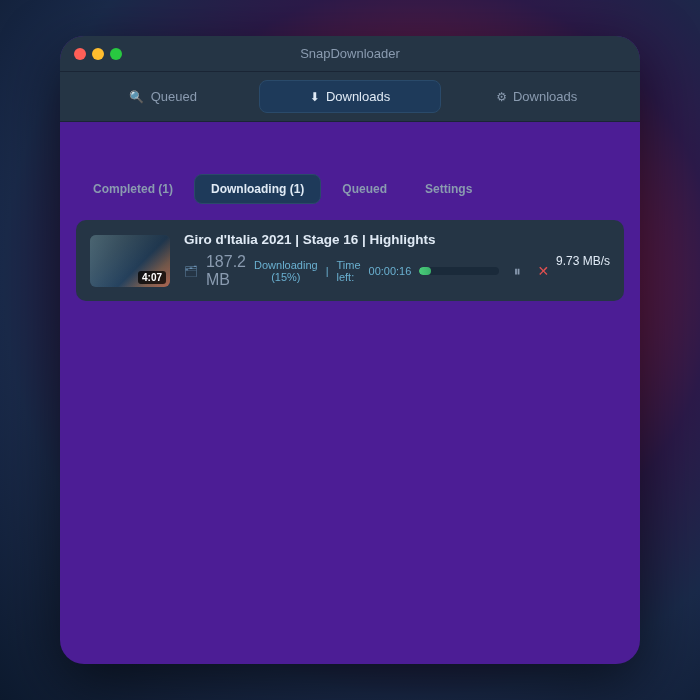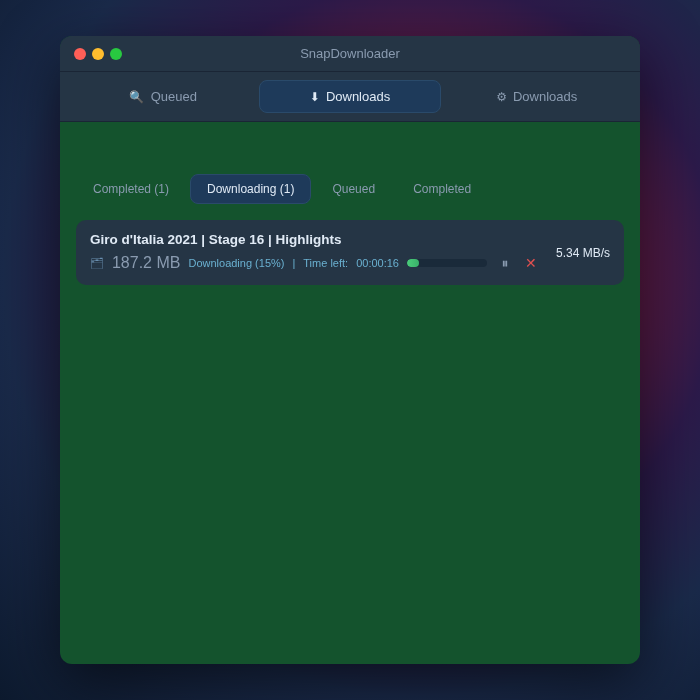--- a/index.html
+++ b/index.html
@@ -10,22 +10,22 @@
       background: radial-gradient(ellipse at 60% 40%, #c0392b 0%, #8e1a3a 20%, #2c1a4a 50%, #1a2a4a 70%, #0d1a2e 100%);
       display: flex;
       align-items: center;
       justify-content: center;
       font-family: -apple-system, BlinkMacSystemFont, 'Helvetica Neue', sans-serif;
       overflow: hidden;
     }
 
     .window {
       width: 580px;
-      background: #14532d;
-      border-radius: 12px;
+      background: #4c1d95;
+      border-radius: 24px;
       box-shadow: 0 20px 60px rgba(0,0,0,0.6);
       overflow: hidden;
     }
 
     .title-bar {
       background: #253545;
       padding: 10px 16px;
       display: flex;
       align-items: center;
       justify-content: center;
@@ -95,21 +95,21 @@
     .sub-tabs {
       display: flex;
       padding: 12px 16px 0;
       gap: 4px;
     }
 
     .sub-tab {
       padding: 7px 16px;
       border-radius: 8px;
       font-size: 12px;
-      font-weight: 400;
+      font-weight: 700;
       color: #8a9bb0;
       cursor: pointer;
       border: 1px solid transparent;
       margin-top: 40px;
     }
 
     .sub-tab.active {
       background: #1e3a5a;
       color: #e0eaf5;
       border: 1px solid #2a4a6a;
@@ -279,27 +279,31 @@
     <div class="sub-tab">
       <span>Completed (1)</span>
     </div>
     <div class="sub-tab active">
       <span>Downloading (1)</span>
     </div>
     <div class="sub-tab">
       <span>Queued</span>
     </div>
     <div class="sub-tab">
-      <span>Completed</span>
+      <span>Settings</span>
     </div>
   </div>
 
   <div class="content-area">
     <div class="download-item">
 
+      <div class="thumbnail">
+        <div class="thumbnail-bg"></div>
+        <span class="thumbnail-duration">4:07</span>
+      </div>
 
       <div class="download-info">
         <div class="download-title">Giro d'Italia 2021 | Stage 16 | Highlights</div>
         <div class="download-meta">
           <span class="file-icon">🗂</span>
           <span class="file-size">187.2 MB</span>
           <span class="download-status">Downloading (15%)</span>
           <span class="time-left">|</span>
           <span class="time-left">Time left:</span>
           <span class="time-left">00:00:16</span>
@@ -310,16 +314,16 @@
             <div class="control-btn pause-btn">
               <span>⏸</span>
             </div>
             <div class="control-btn cancel-btn">
               <span>✕</span>
             </div>
           </div>
         </div>
       </div>
 
-      <div class="speed">5.34 MB/s</div>
+      <div class="speed">9.73 MB/s</div>
     </div>
   </div>
 </div>
 
 </body></html>

